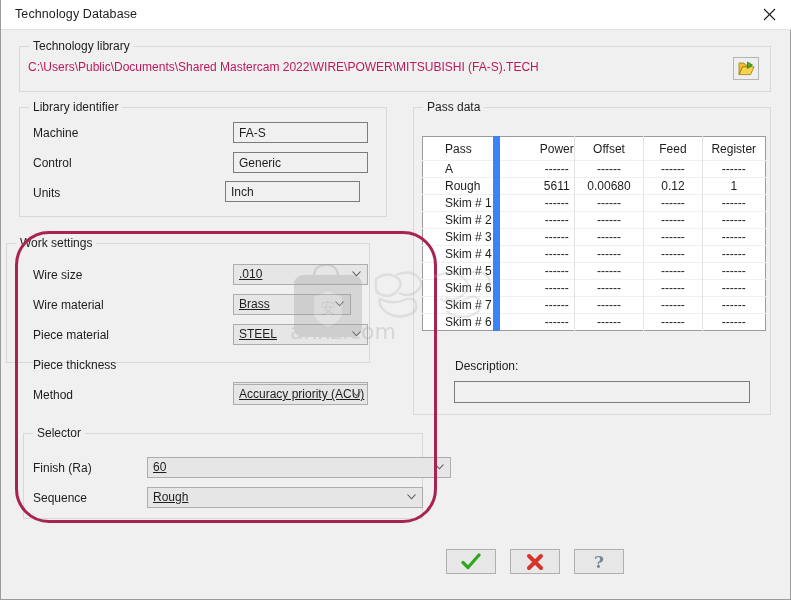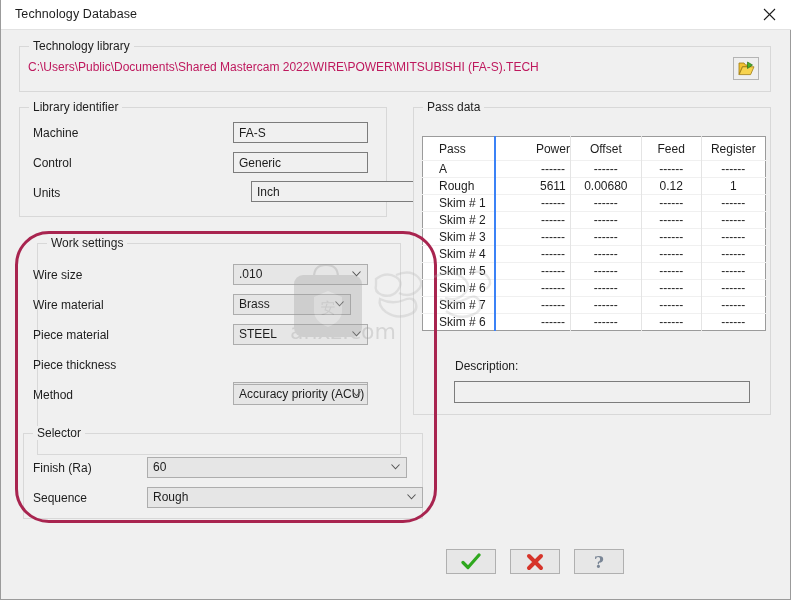--- a/index.html
+++ b/index.html
@@ -77,20 +77,21 @@
     background: #e6e6e6;
     border: 1px solid #adadad;
     height: 21px;
     font-size: 12px;
     color: #1d1d1d;
   }
   .combo .cval {
     position: absolute;
     left: 5px; top: 2px;
     white-space: nowrap;
+    text-decoration: underline;
   }
   .combo .carrow {
     position: absolute;
     right: 6px; top: 6px;
     width: 9px; height: 6px;
   }
   .combo .carrow svg { display: block; }
 
   
   #lib-path {
@@ -125,23 +126,23 @@
     border: none;
     padding: 0;
     height: 16.5px;
     text-align: center;
     vertical-align: middle;
     line-height: 16px;
     white-space: nowrap;
   }
   #pass-table td.c0 {
     text-align: left;
-    padding-left: 16px;
+    padding-left: 22px;
     width: 74px;
-    border-right: 2px solid #3b82f6;
+    border-right: 7px solid #3b82f6;
     margin-left: 24px;
   }
   #pass-table td.c1, #pass-table td.c2,
   #pass-table td.c3 { border-right: 1px solid #e4e4e4; }
   #pass-table td.c1 { width: 68px; padding-left: 40px; }
   #pass-table td.c2 { width: 76px; }
   #pass-table td.c3 { width: 66px; }
   #pass-table td.c4 { width: 68px; }
   #pass-table tr.hdr td { height: 24px; line-height: 22px; }
   #pass-table tr.body td { border-top: 1px solid #f0f0f0; }
@@ -226,23 +227,23 @@
   <div class="group" style="left:18px; top:107px; width:368px; height:110px;">
     <span class="group-label">Library identifier</span>
   </div>
   <div class="field-label" style="left:32px; top:126px;">Machine</div>
   <div class="textbox" style="left:232px; top:122px; width:135px;">FA-S</div>
 
   <div class="field-label" style="left:32px; top:156px;">Control</div>
   <div class="textbox" style="left:232px; top:152px; width:135px;">Generic</div>
 
   <div class="field-label" style="left:32px; top:186px;">Units</div>
-  <div class="textbox" style="left:250px; top:181px; width:163px;">Inch</div>
-
-  <div class="group" style="left:36px; top:243px; width:364px; height:212px;">
+  <div class="textbox" style="left:224px; top:181px; width:135px;">Inch</div>
+
+  <div class="group" style="left:5px; top:243px; width:364px; height:120px;">
     <span class="group-label">Work settings</span>
   </div>
 
   <div class="field-label" style="left:32px; top:268px;">Wire size</div>
   <div class="combo" style="left:232px; top:264px; width:135px;">
     <span class="cval">.010</span>
     <span class="carrow">
       <svg width="9" height="6" viewBox="0 0 9 6">
           <polyline points="0.5,0.5 4.5,4.8 8.5,0.5" fill="none" stroke="#555" stroke-width="1.1"></polyline>
         </svg>
@@ -287,21 +288,21 @@
           <polyline points="0.5,0.5 4.5,4.8 8.5,0.5" fill="none" stroke="#555" stroke-width="1.1"></polyline>
         </svg>
     </span>
   </div>
 
   <div class="group" style="left:22px; top:433px; width:400px; height:86px;">
     <span class="group-label">Selector</span>
   </div>
 
   <div class="field-label" style="left:32px; top:461px;">Finish (Ra)</div>
-  <div class="combo" style="left:146px; top:457px; width:260px;">
+  <div class="combo" style="left:146px; top:457px; width:304px;">
     <span class="cval">60</span>
     <span class="carrow">
       <svg width="9" height="6" viewBox="0 0 9 6">
           <polyline points="0.5,0.5 4.5,4.8 8.5,0.5" fill="none" stroke="#555" stroke-width="1.1"></polyline>
         </svg>
     </span>
   </div>
 
   <div class="field-label" style="left:32px; top:491px;">Sequence</div>
   <div class="combo" style="left:146px; top:487px; width:276px;">

